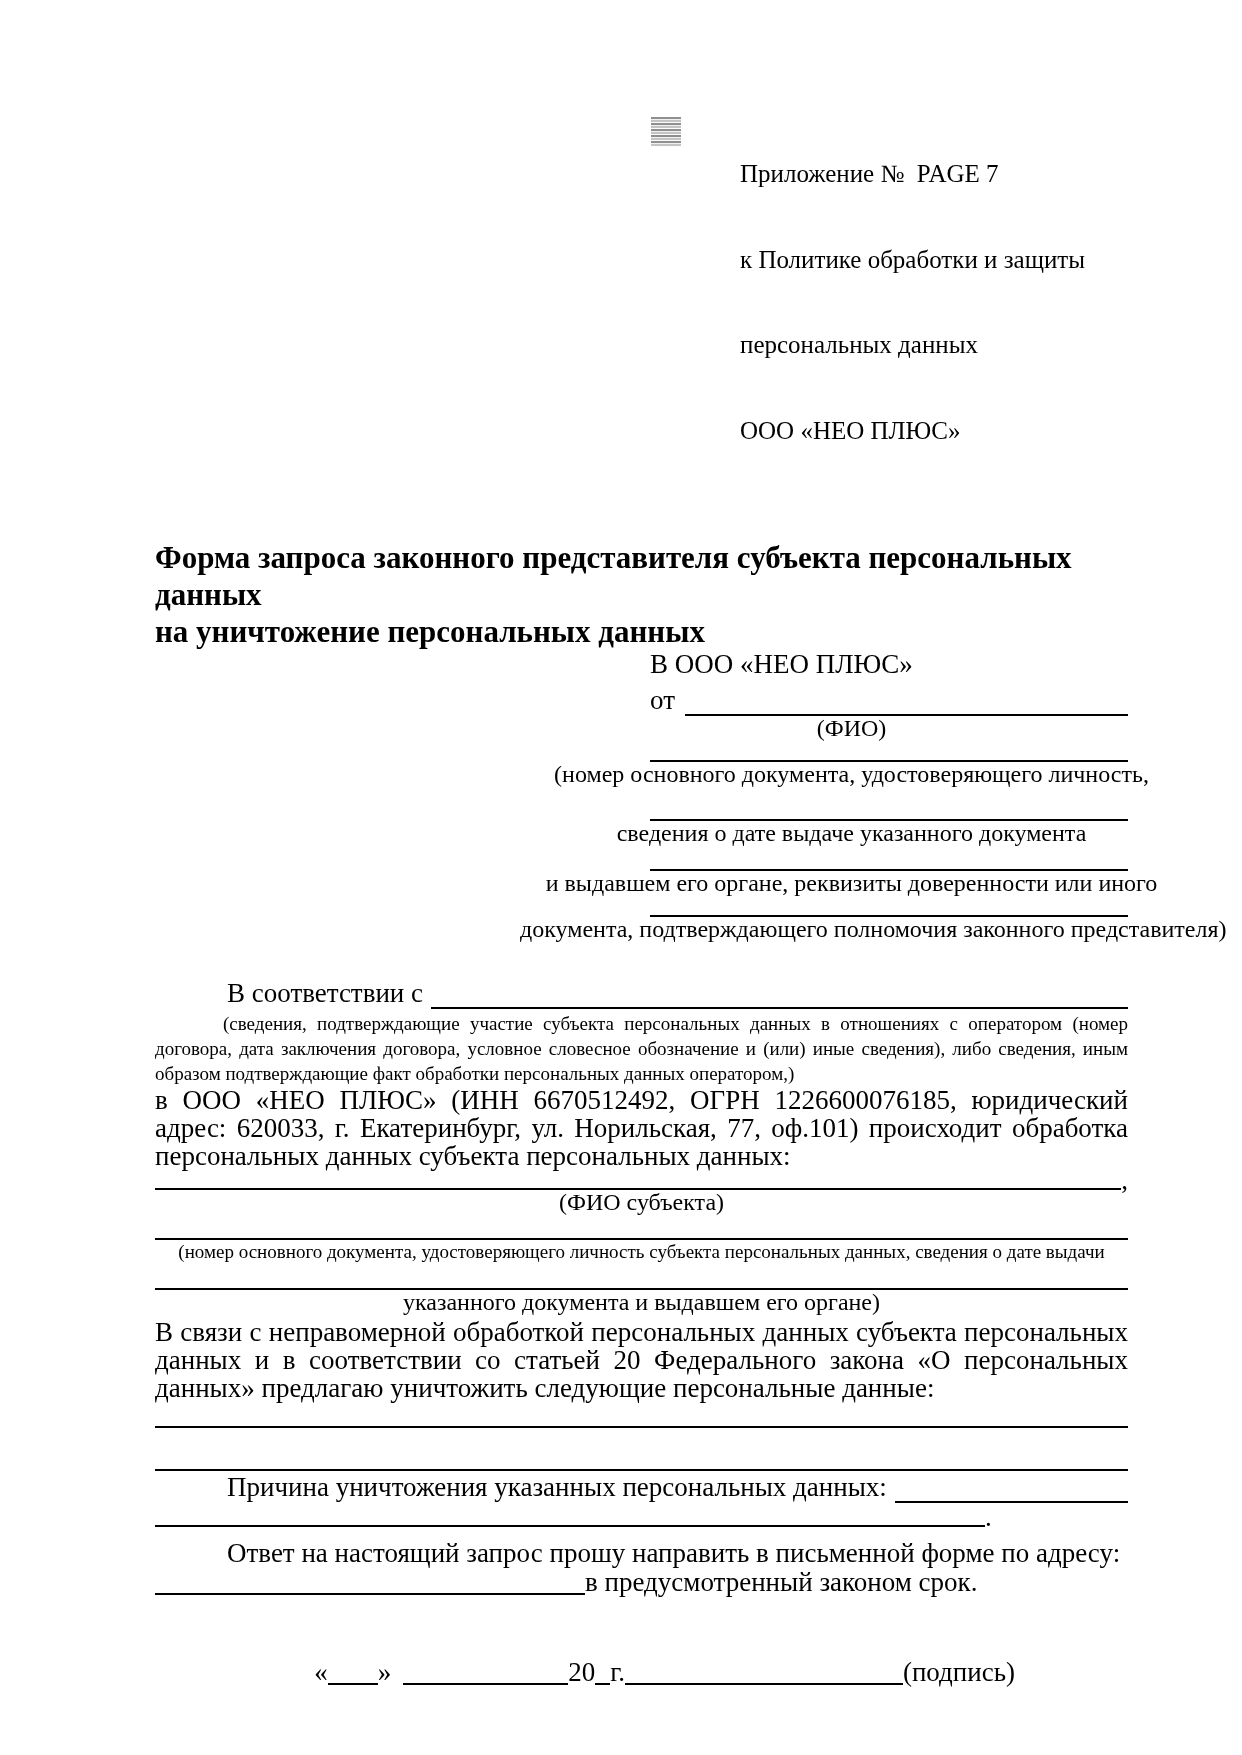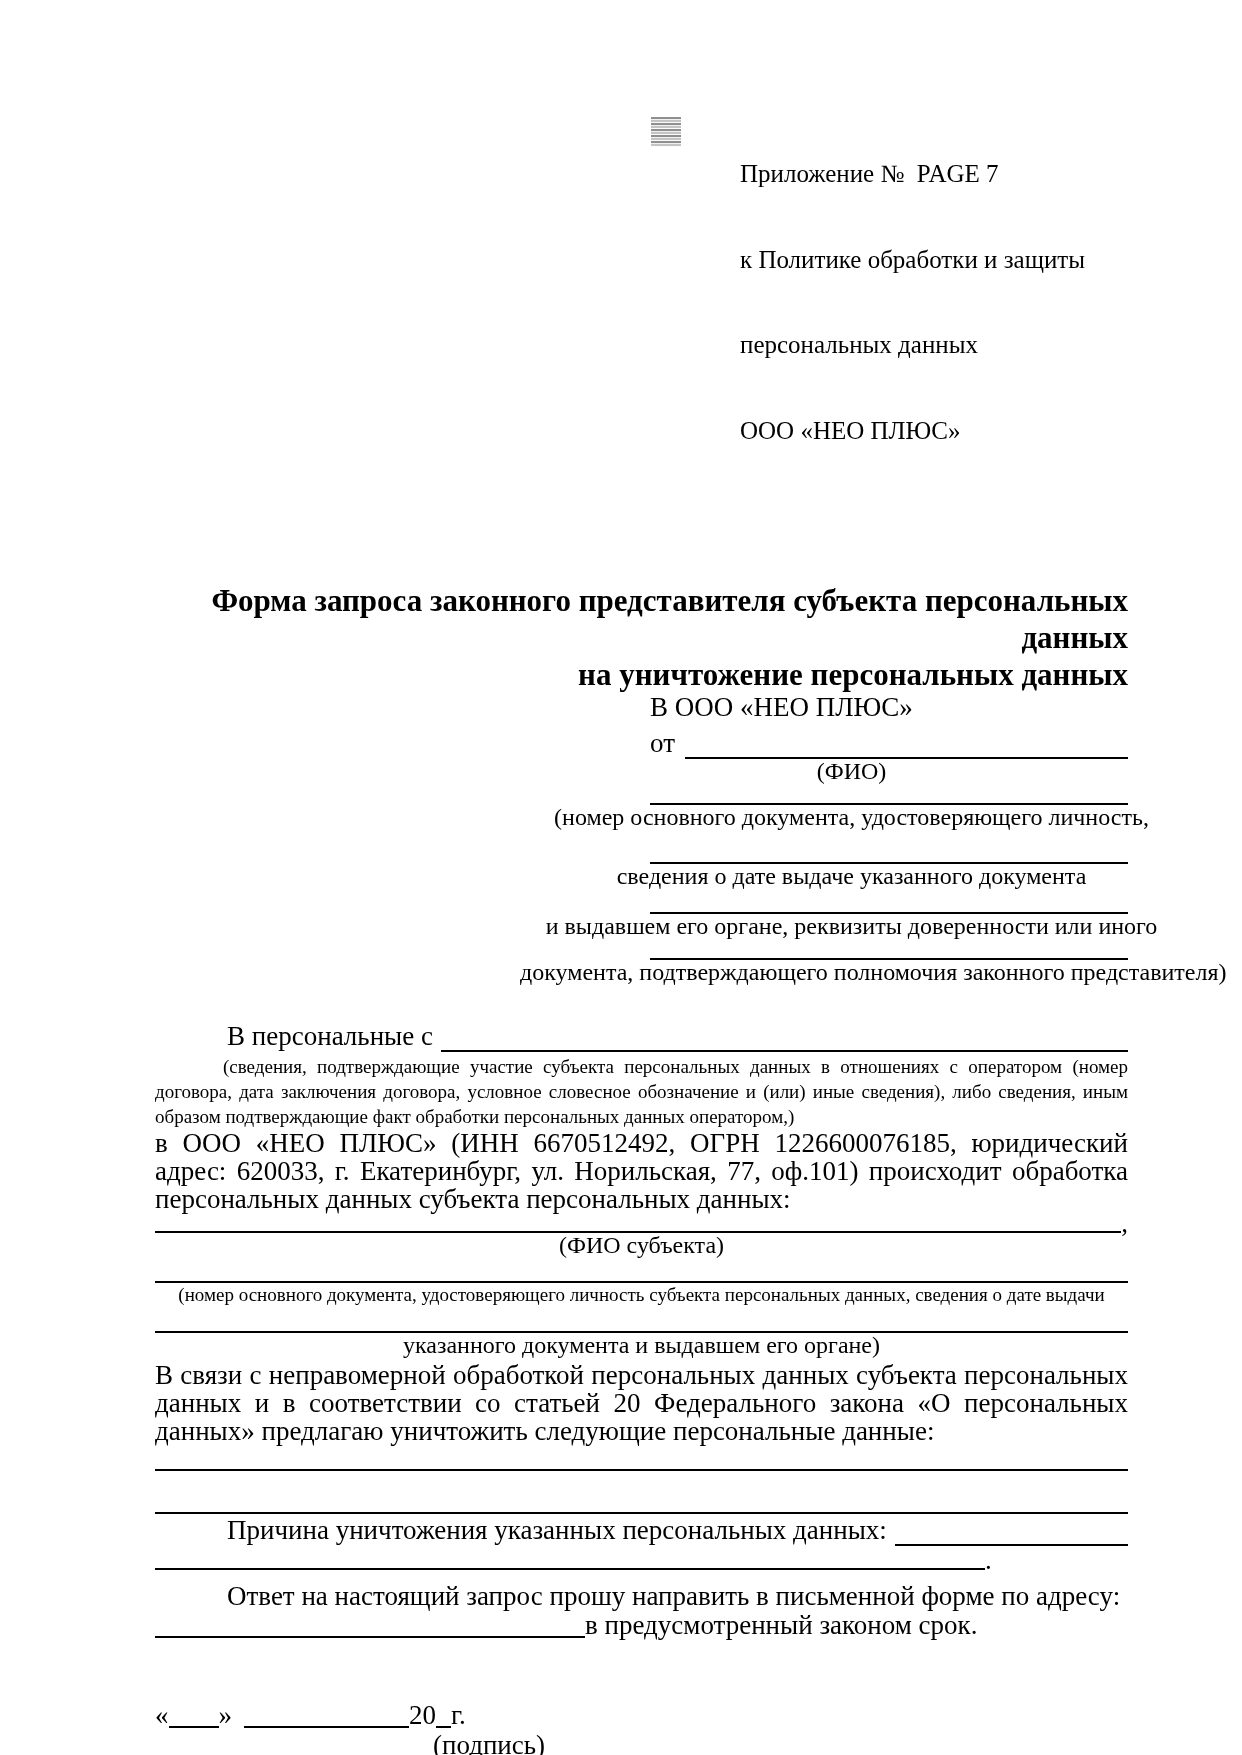--- a/index.html
+++ b/index.html
@@ -13,21 +13,21 @@
     overflow:hidden;
   }
   
   .header-row { position:relative; font-size:25px; line-height:28.5px; }
   .header-text { margin-left:585px; white-space:pre-wrap; }
   .artifact {
     position:absolute; left:496px; top:14px; width:30px; height:30px;
     background:repeating-linear-gradient(180deg,#8f8f8f 0 2px,#f0f0f0 2px 3px,#c4c4c4 3px 5px,#fbfbfb 5px 6px);
   }
   
-  .title { margin-top:80px; text-align:right; font-weight:bold; font-size:31px; line-height:37px; }
+  .title { margin-top:37px; text-align:left; font-weight:bold; font-size:31px; line-height:37px; }
   
   .addr { margin-left:495px; width:478px; }
   .addr .to-line { line-height:28px; }
   .row { display:flex; align-items:flex-end; }
   .from-row { margin-top:8px; height:30px; }
   .from-row .fill { margin-left:10px; }
   .fill { flex:1; border-bottom:2px solid #000; height:24px; }
   .cap { font-size:24px; line-height:24px; text-align:center; }
   .addr .cap { white-space:nowrap; margin-left:-130px; margin-right:-55px; }
   .frule { border-bottom:2px solid #000; height:0; }
@@ -42,21 +42,21 @@
   .comma-row { height:20px; }
   .comma-row span:last-child, .period-row span:last-child { line-height:20px; }
   .cap.small { font-size:19px; }
   .reason-row { height:28px; }
   .period-row { height:24px; }
   .blank { display:inline-block; border-bottom:2px solid #000; vertical-align:-4px; }
   .w830 { width:830px; height:22px; border-bottom:2px solid #000; }
   .answer2 { height:28px; }
   .answer2 .blank { width:430px; height:20px; }
   
-  .sign-row { display:flex; justify-content:flex-start; height:30px; line-height:30px;flex-direction:column; }
+  .sign-row { display:flex; justify-content:flex-end; height:30px; line-height:30px; }
   .sign-left .blank, .sign-right .blank { height:20px; }
   .b50{width:50px}.b165{width:165px;margin-left:12px}.b15{width:15px}
   .sign-right { margin-right:113px; }
   .sign-right .blank { width:278px; }
 </style>
 </head>
 <body>
 
 <div class="page">
 
@@ -90,21 +90,21 @@
     <div class="cap">сведения о дате выдаче указанного документа</div>
 
     <div class="frule mt24"></div>
     <div class="cap">и выдавшем его органе, реквизиты доверенности или иного</div>
 
     <div class="frule mt20"></div>
     <div class="cap">документа, подтверждающего полномочия законного представителя)</div>
   </div>
 
   <div class="row according">
-    <span class="ind">В персональные с</span>
+    <span class="ind">В соответствии с</span>
     <span class="fill" style="margin-left:8px;"></span>
   </div>
 
   <p class="fineprint">(сведения, подтверждающие участие субъекта персональных данных в отношениях с оператором (номер договора, дата заключения договора, условное словесное обозначение и (или) иные сведения), либо сведения, иным образом подтверждающие факт обработки персональных данных оператором,)</p>
 
   <p class="para">в ООО «НЕО ПЛЮС» (ИНН 6670512492, ОГРН 1226600076185, юридический адрес: 620033, г. Екатеринбург, ул. Норильская, 77, оф.101) происходит обработка персональных данных субъекта персональных данных:</p>
 
   <div class="row comma-row">
     <span class="fill"></span>
     <span>,</span>

